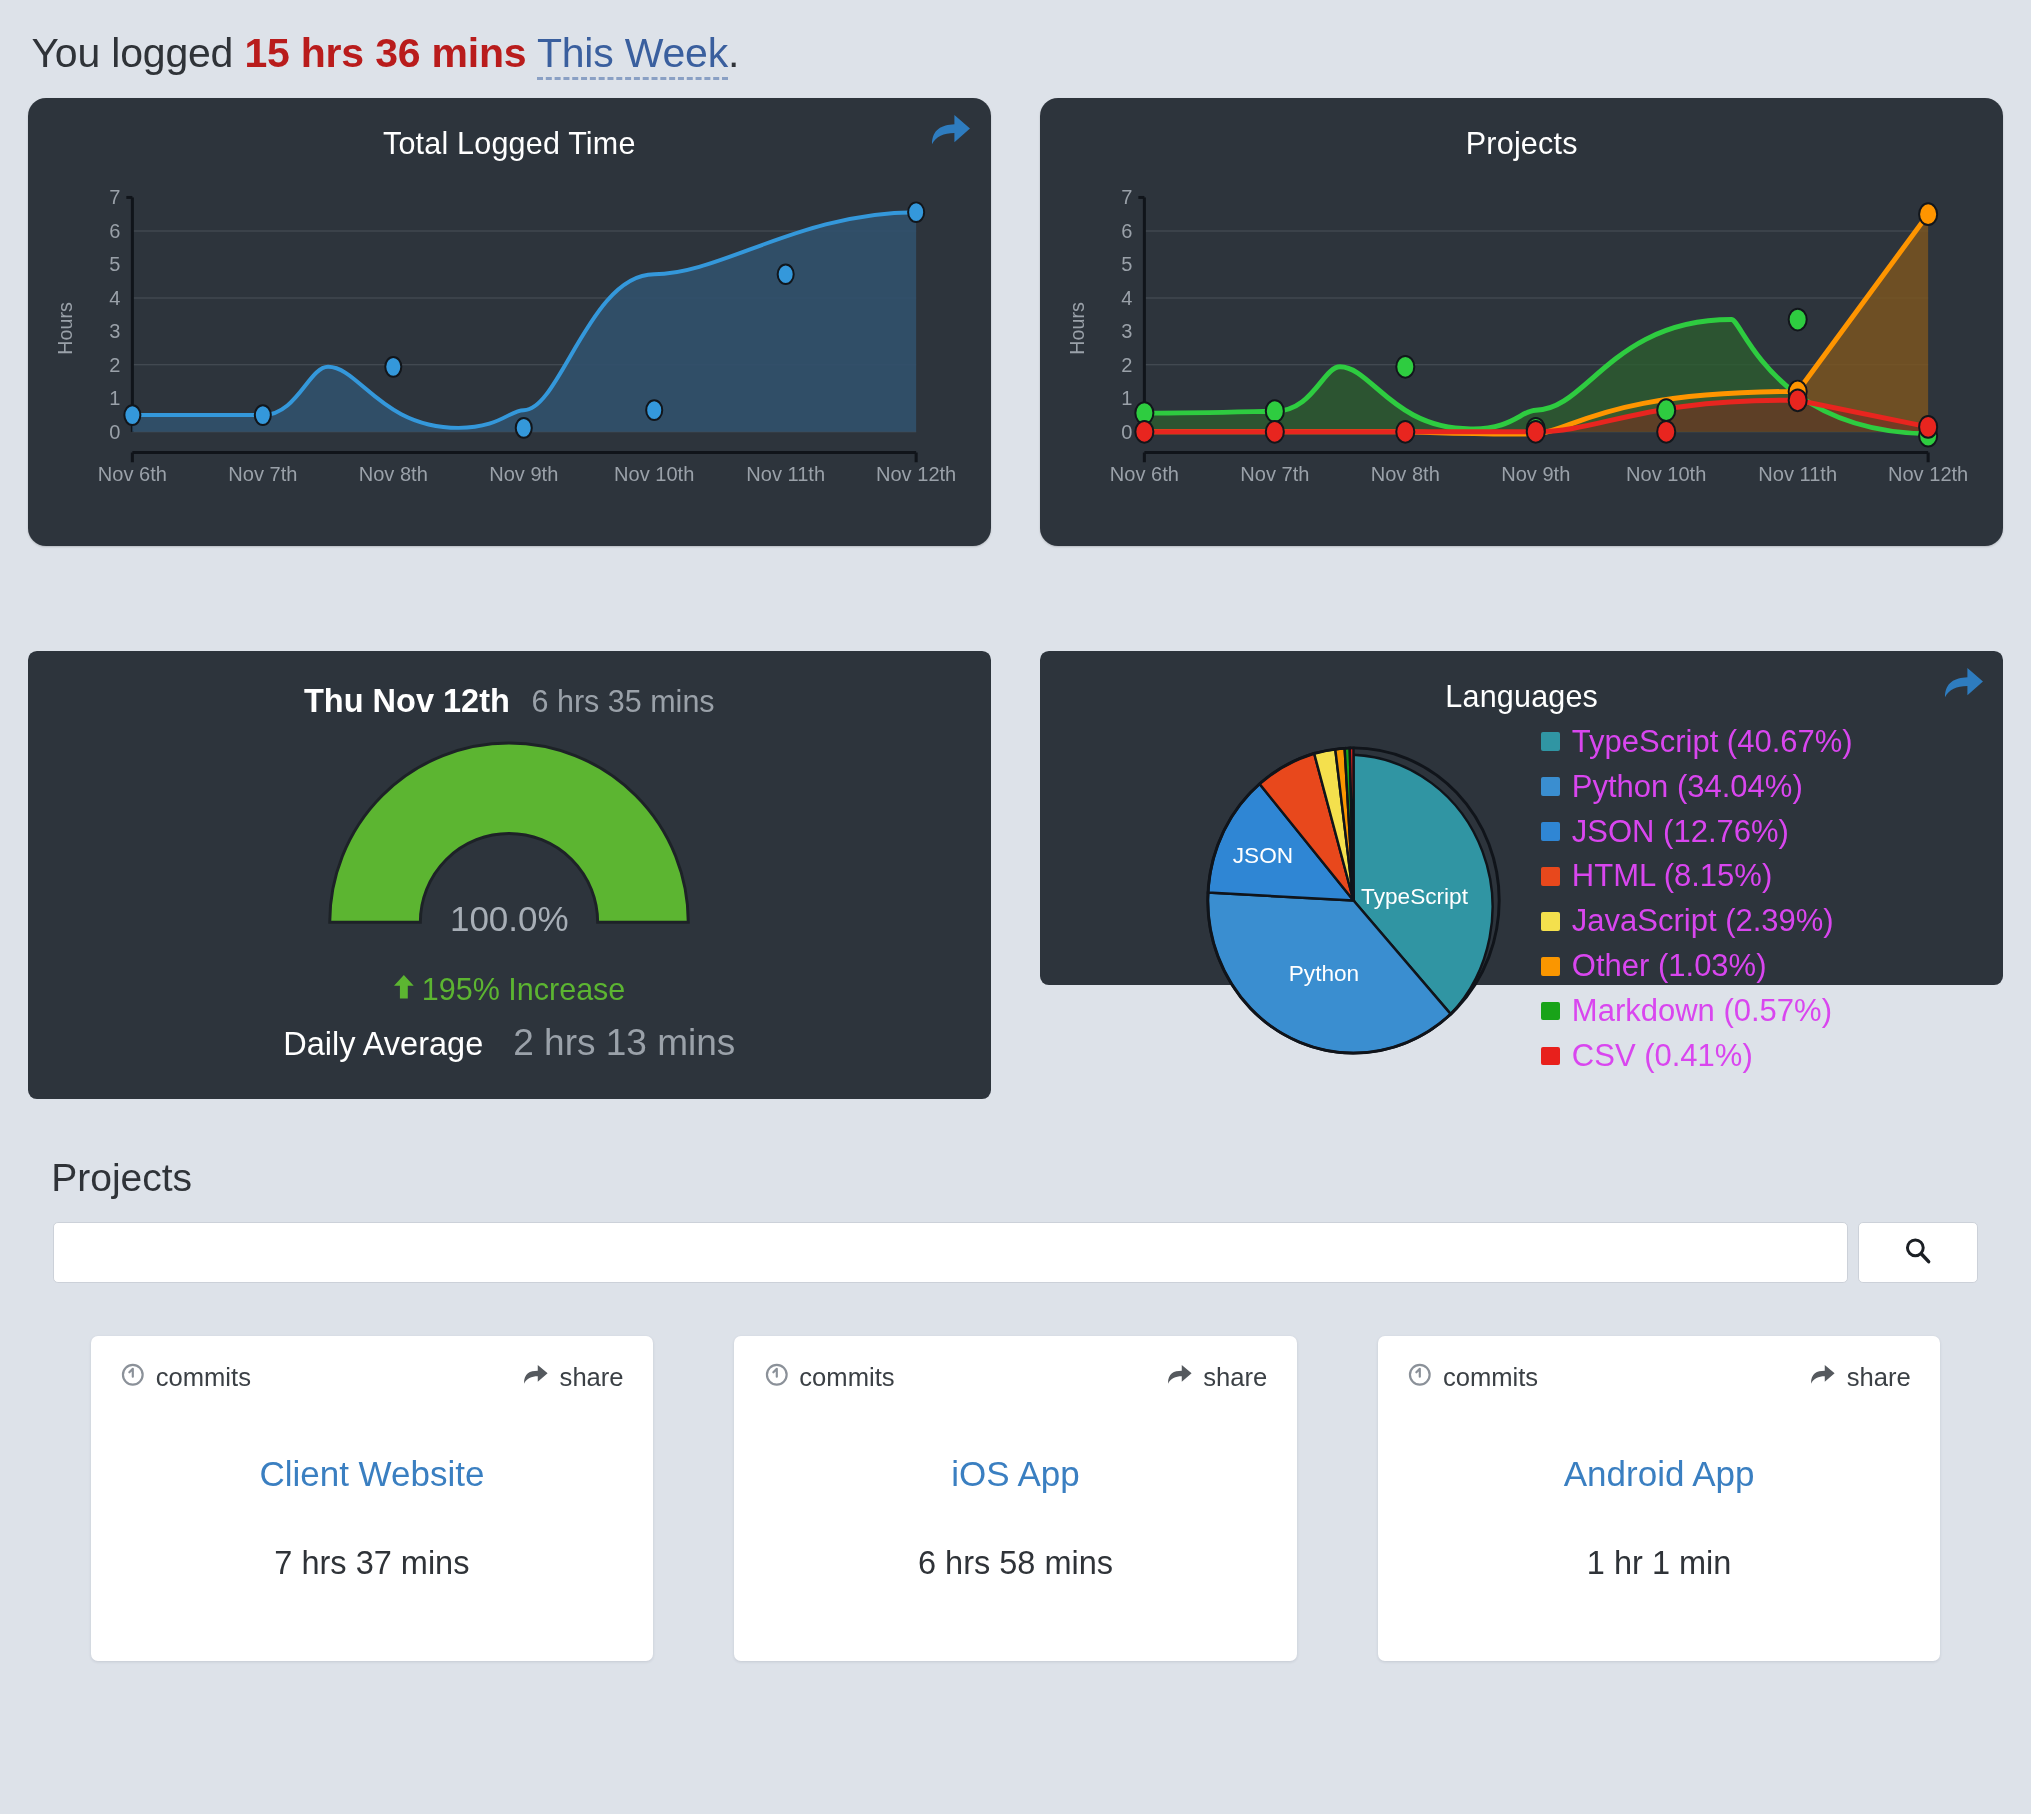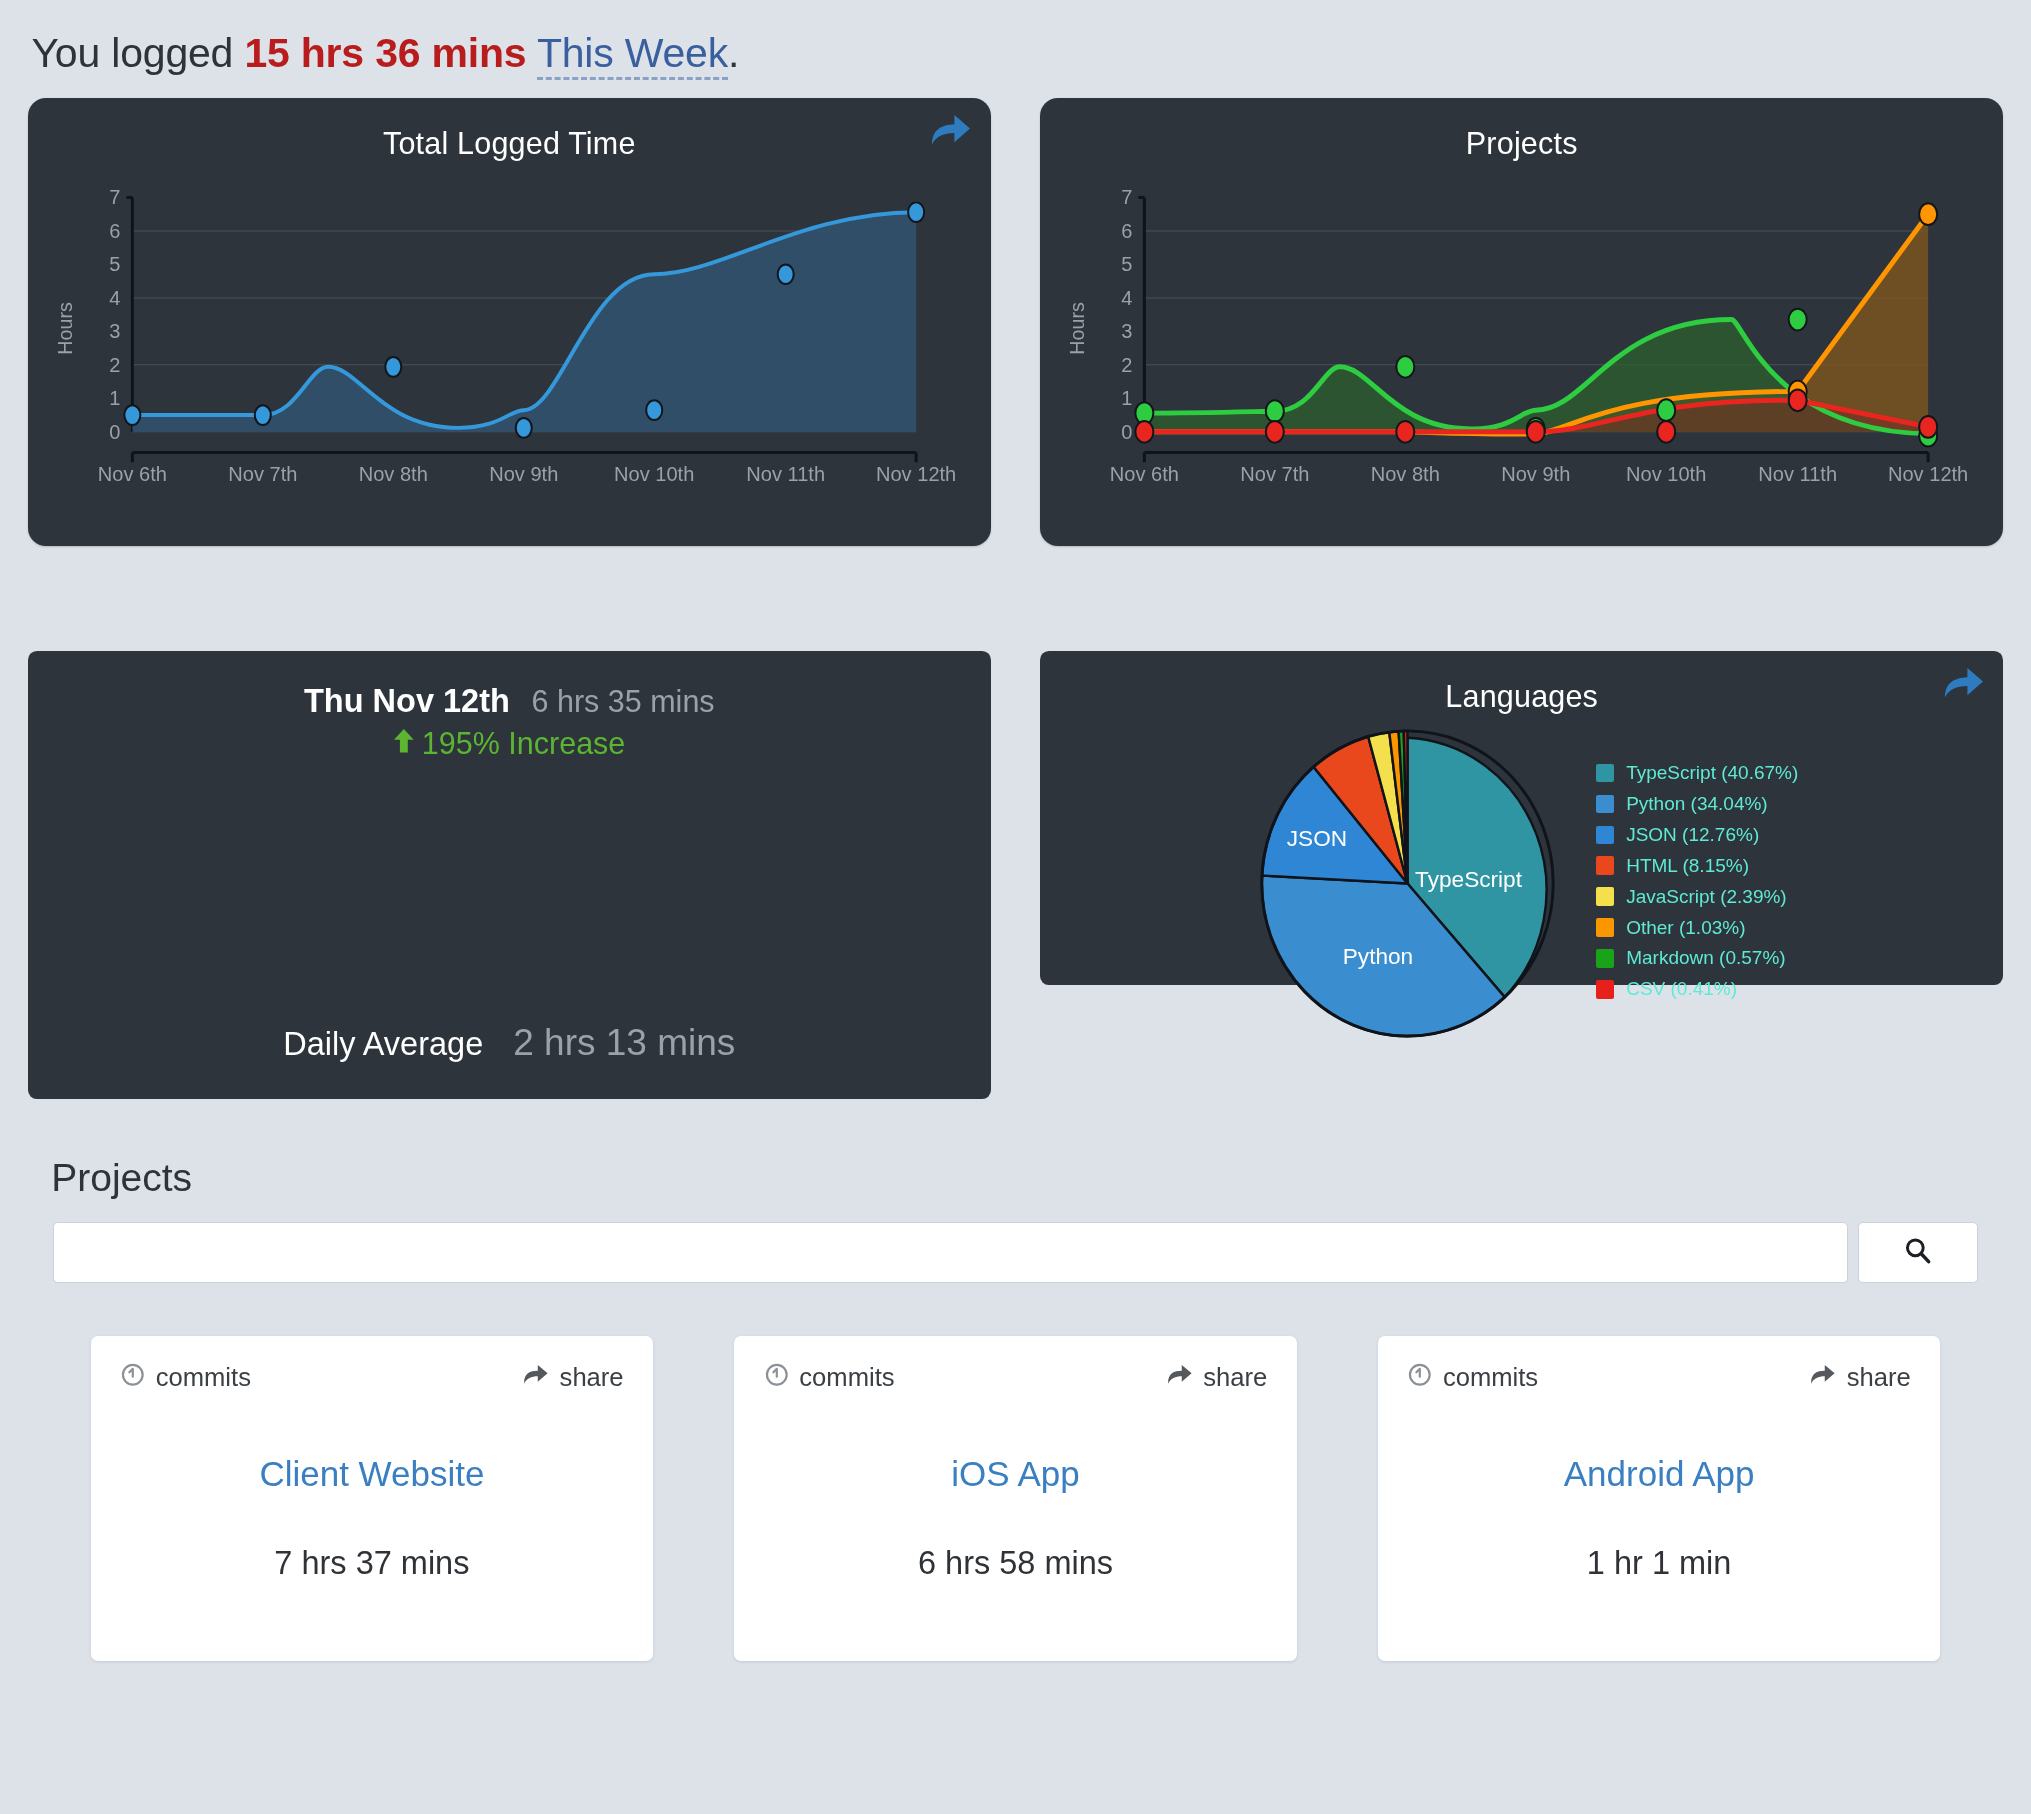--- a/index.html
+++ b/index.html
@@ -81,21 +81,21 @@
     gap: 30px; position: absolute; bottom: 35px; left:0; right:0;
   }
   .gauge-foot .l { color:#ffffff; font-size: 32.5px; font-weight: 400; }
   .gauge-foot .v { color:#9aa1a9; font-size: 37px; }
 
   
   .pie-row { display: flex; align-items: center; justify-content:center; gap: 25.6px; margin-top: 9.9px; }
   .legend { display:flex; flex-direction: column; gap: 8.9px; }
   .legend-item { display:flex; align-items:center; gap: 11.8px; }
   .swatch { width: 18.7px; height: 18.7px; border-radius: 2px; flex: none; }
-  .legend-label { color:#5eead4; font-size: 19px; white-space: nowrap; }
+  .legend-label { color:#d946ef; font-size: 31px; white-space: nowrap; }
 
   
   .sec-title {
     font-size: 39px; color:#2f3338; font-weight: 400;
     margin: 57px 0 21.7px 23.6px;
   }
   .search-row { display:flex; gap: 9.9px; padding: 0 25.6px; }
   .search-input {
     flex: 1; height: 61px; border: 1px solid #ccd1d9; border-radius: 4.9px;
     background: #ffffff; font-size: 23.6px; padding: 0 15.8px; color:#333;
@@ -279,20 +279,26 @@
     </div>
   </div>
 
   <div class="mid-row">
 
     <div class="gauge-card">
       <div class="gauge-head">
         <span class="d">Thu Nov 12th</span>
         <span class="t">6 hrs 35 mins</span>
       </div>
+      <div class="gauge-wrap">
+        <svg width="394" height="227" viewBox="0 0 400 230">
+          <path d="M 18 205 A 182 182 0 0 1 382 205 L 290 205 A 90 90 0 0 0 110 205 Z" fill="#5cb531" stroke="#1d2227" stroke-width="3"></path>
+        </svg>
+        <div class="gauge-pct">100.0%</div>
+      </div>
       <div class="gauge-inc">
         <span>
           <svg width="21.7" height="25.6" viewBox="0 0 22 26">
               <path d="M11 1 L21 12 L15 12 L15 25 L7 25 L7 12 L1 12 Z" fill="#5cb531"></path>
             </svg>
         </span>
         <span>195% Increase</span>
       </div>
       <div class="gauge-foot">
         <span class="l">Daily Average</span>

